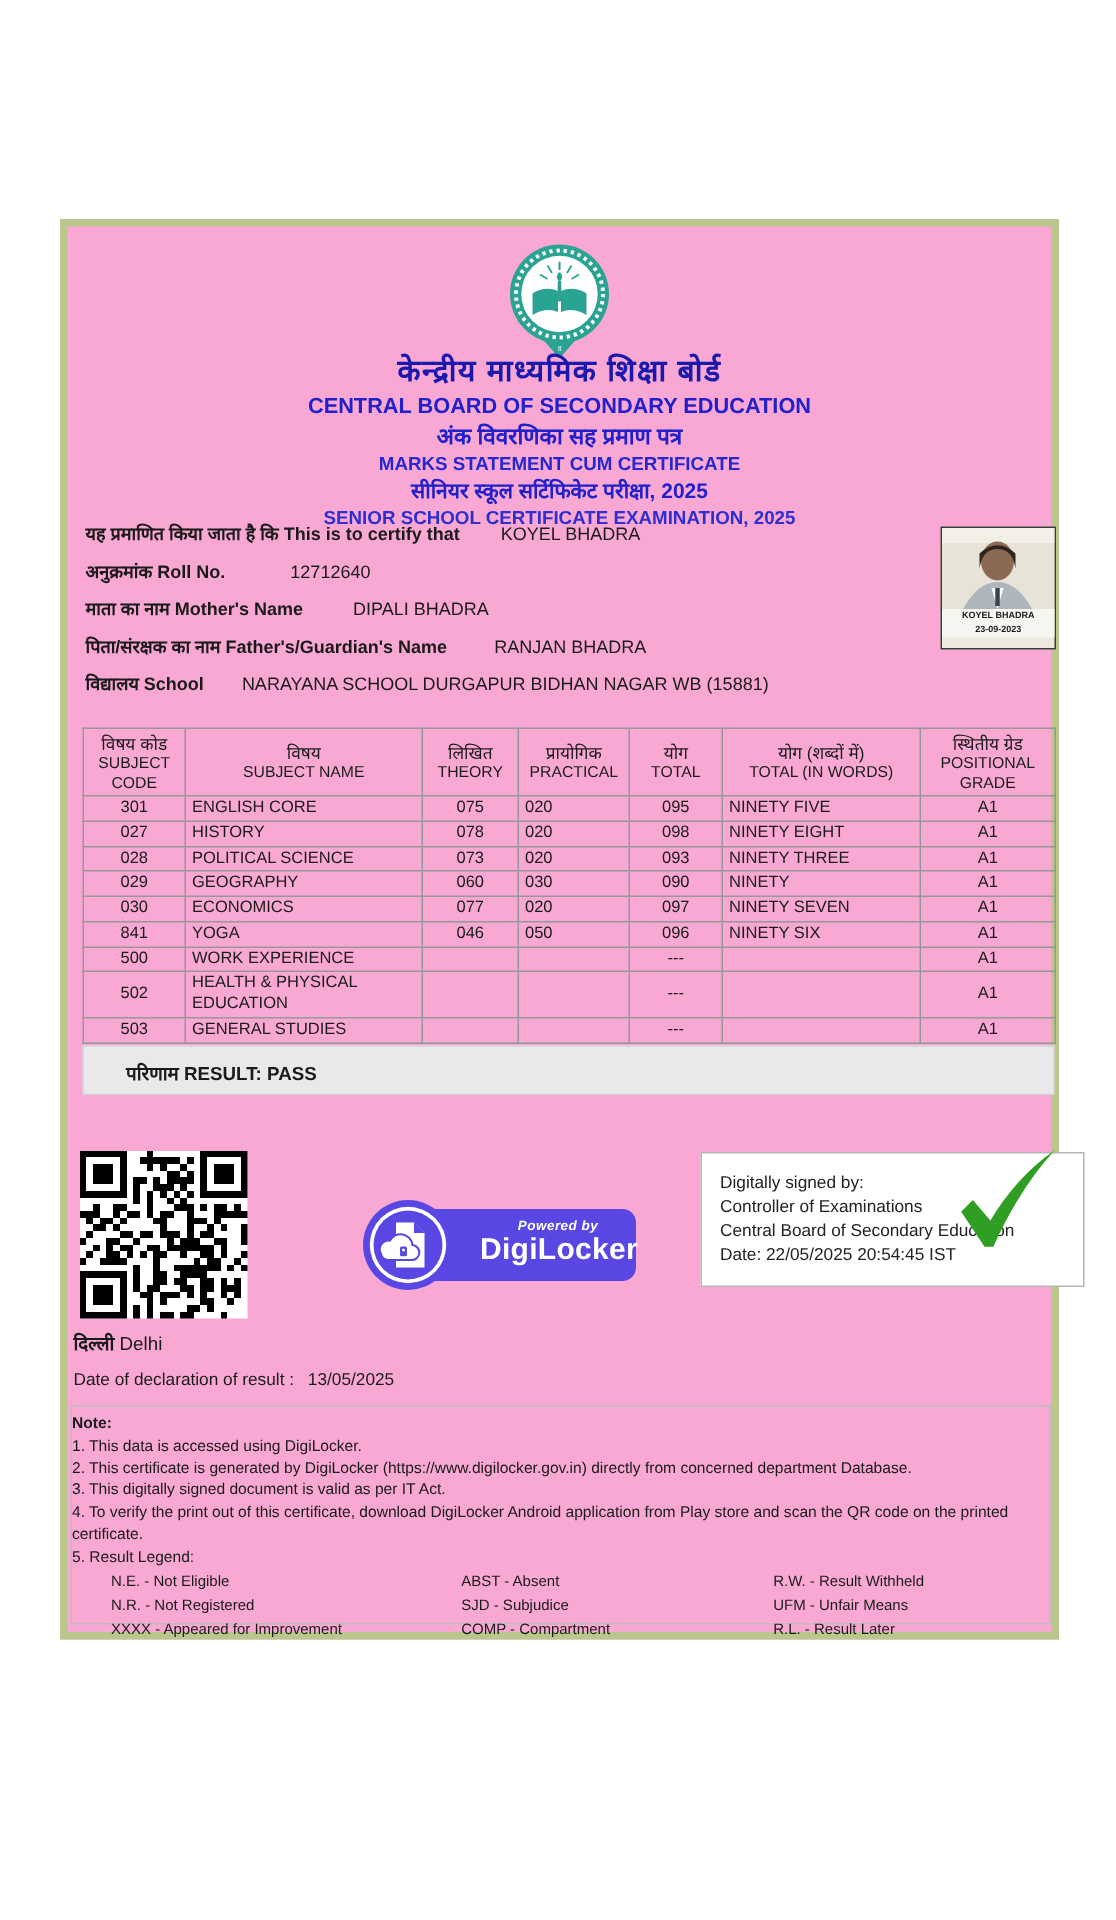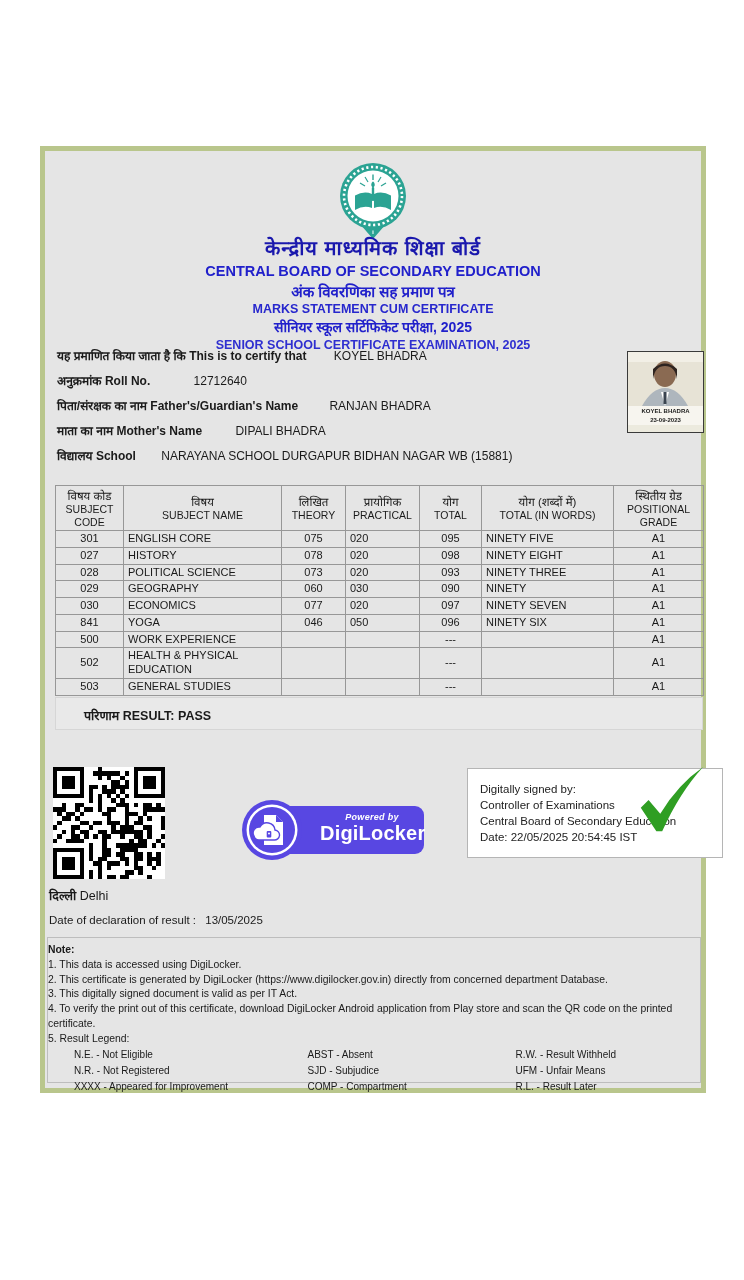--- a/index.html
+++ b/index.html
@@ -4,21 +4,21 @@
 <style>
   * { margin:0; padding:0; box-sizing:border-box; }
   body { background:#ffffff; }
   .page {
     position:relative; width:744px; height:1280px; background:#fff;
     font-family:"Liberation Sans","DejaVu Sans",sans-serif; color:#1a1a1a;
     overflow:hidden; margin:0 auto;
   }
   .cert {
     position:absolute; left:40px; top:146px; width:666px; height:947px;
-    border:5px solid #b9c68c; background:#e5e5e5;
+    border:5px solid #b9c68c; background:#f9a8d4;
   }
   
   .logo { position:absolute; left:50%; top:8px; transform:translateX(-50%); }
   
   .titles { position:absolute; top:86px; left:0; width:100%; text-align:center; line-height:1.15; }
   .t-hi-main { font-size:20px; font-weight:bold; color:#1a18ad; letter-spacing:1px; }
   .t-en-main { font-size:14.5px; font-weight:bold; color:#2120cb; margin-top:3px; }
   .t-hi-sub  { font-size:15px; font-weight:bold; color:#2120cb; margin-top:3px; }
   .t-en-sub  { font-size:12.5px; font-weight:bold; color:#2727cd; margin-top:2px; }
   .t-hi-exam { font-size:14px; font-weight:bold; color:#2120cb; margin-top:3px; }
@@ -136,28 +136,28 @@
         <span class="lbl-hi">यह प्रमाणित किया जाता है कि</span>
         <span class="lbl-en">This is to certify that</span>
         <span class="val" style="margin-left:24px">KOYEL BHADRA</span>
       </div>
       <div class="row">
         <span class="lbl-hi">अनुक्रमांक</span>
         <span class="lbl-en">Roll No.</span>
         <span class="val" style="margin-left:40px">12712640</span>
       </div>
       <div class="row">
+        <span class="lbl-hi">माता का नाम</span>
+        <span class="lbl-en">Mother's Name</span>
+        <span class="val" style="margin-left:30px">DIPALI BHADRA</span>
+      </div>
+      <div class="row">
         <span class="lbl-hi">पिता/संरक्षक का नाम</span>
         <span class="lbl-en">Father's/Guardian's Name</span>
         <span class="val" style="margin-left:28px">RANJAN BHADRA</span>
-      </div>
-      <div class="row">
-        <span class="lbl-hi">माता का नाम</span>
-        <span class="lbl-en">Mother's Name</span>
-        <span class="val" style="margin-left:30px">DIPALI BHADRA</span>
       </div>
       <div class="row">
         <span class="lbl-hi">विद्यालय</span>
         <span class="lbl-en">School</span>
         <span class="val" style="margin-left:22px">NARAYANA SCHOOL DURGAPUR BIDHAN NAGAR WB (15881)</span>
       </div>
     </div>
 
     <div class="photo">
       <svg width="75" height="54" viewBox="0 0 75 54">

